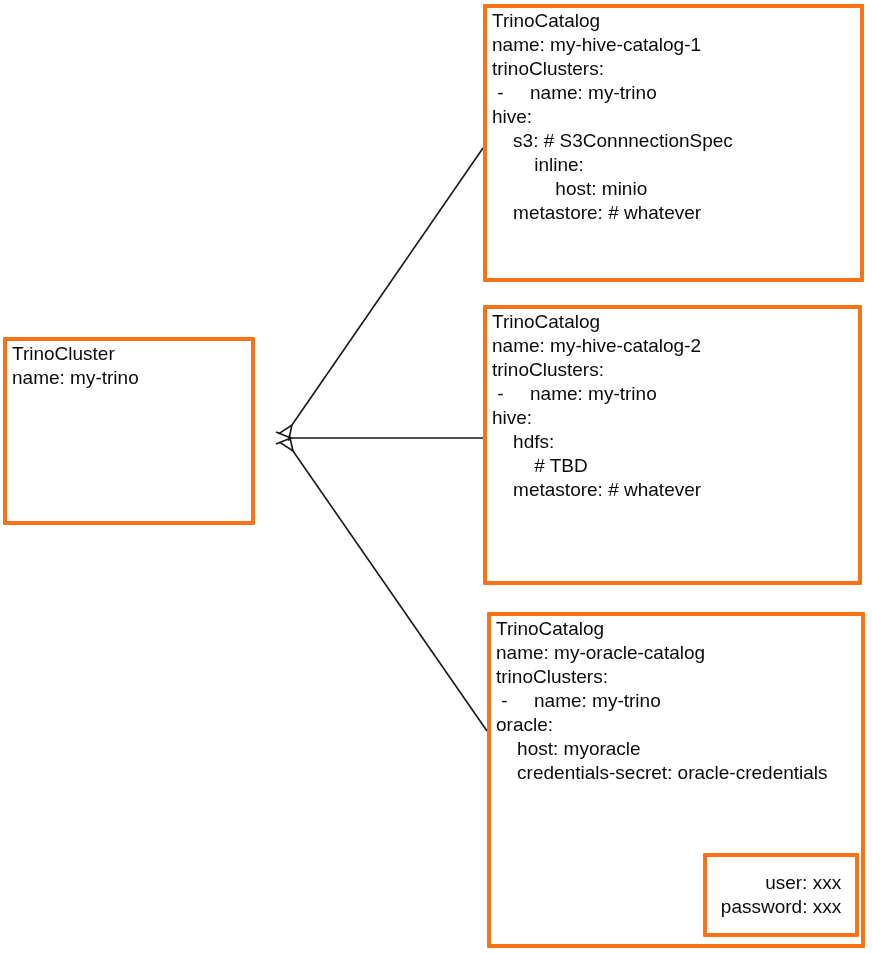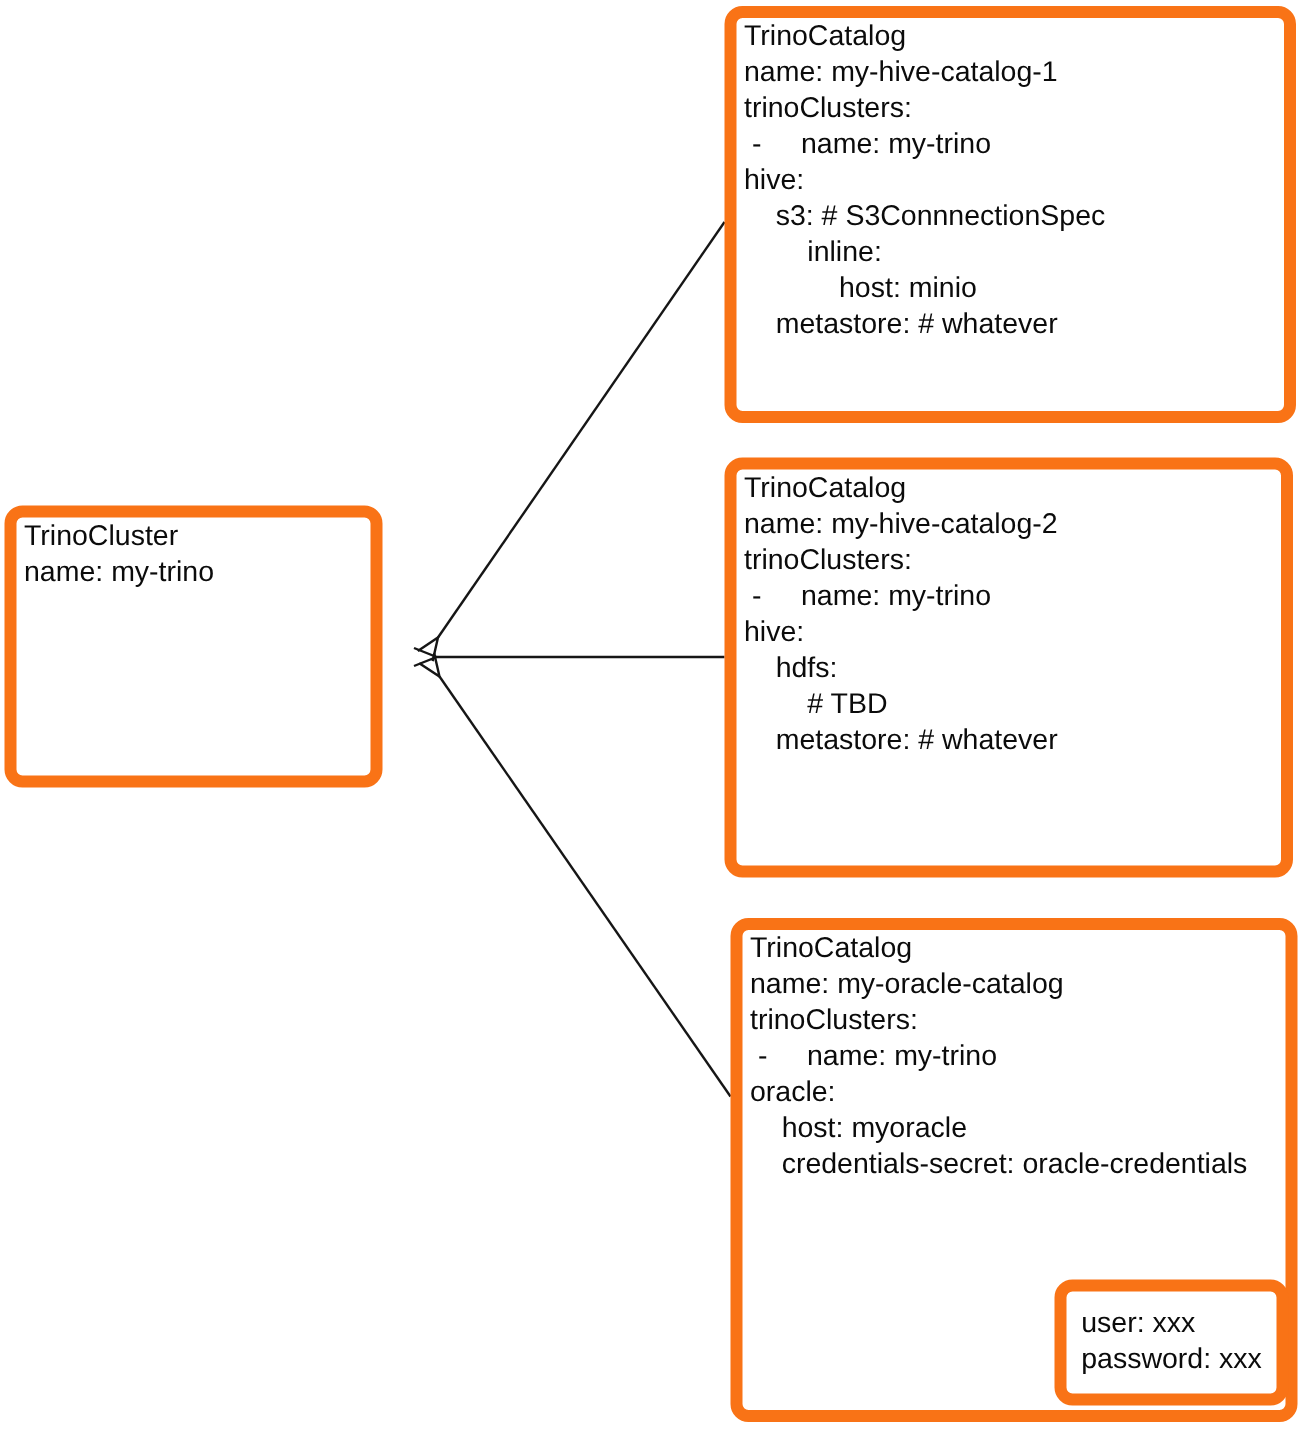--- a/index.html
+++ b/index.html
@@ -17,43 +17,43 @@
     overflow: hidden;
   }
   .edges {
     position: absolute;
     left: 0;
     top: 0;
     z-index: 1;
   }
   .node {
     position: absolute;
-    border: 8px solid #f97316;
+    border: 4px solid #f97316;
     background: #ffffff;
     box-sizing: border-box;
     z-index: 2;
-    border-radius: 12px;
+    border-radius: 1px;
   }
   .node-text {
     white-space: pre;
     font-size: 19px;
     line-height: 24px;
     padding: 1px 5px;
     color: #0b0b0b;
   }
   .node-cluster   { left: 3px;   top: 337px; width: 252px; height: 188px; }
   .node-catalog-1 { left: 483px; top: 4px;   width: 381px; height: 278px; }
   .node-catalog-2 { left: 483px; top: 305px; width: 379px; height: 280px; }
   .node-catalog-3 { left: 487px; top: 612px; width: 378px; height: 336px; }
   .node-secret {
     left: 703px; top: 853px; width: 156px; height: 84px;
     display: flex; align-items: center; justify-content: center;
     z-index: 3;
   }
-  .node-secret .node-text { text-align: left; padding: 0; }
+  .node-secret .node-text { text-align: right; padding: 0; }
 </style>
 </head>
 <body>
 
 <div class="canvas">
 
   <svg class="edges" width="872" height="954" viewBox="0 0 872 954">
     <defs>
       <marker id="openArrow" viewBox="0 0 20 16" refX="2" refY="8" markerWidth="20" markerHeight="16" orient="auto" markerUnits="userSpaceOnUse">
         <path d="M17,2 L2,8 L17,14" fill="none" stroke="#161616" stroke-width="1.6"></path>

